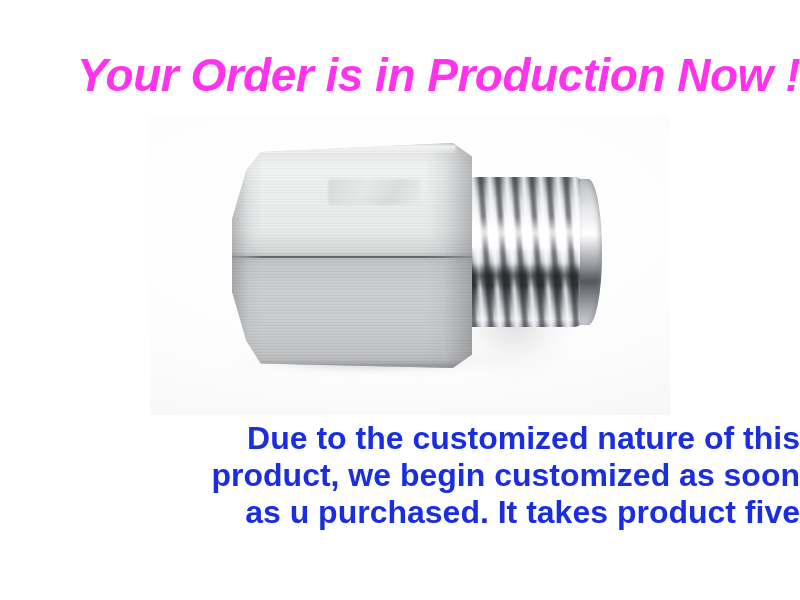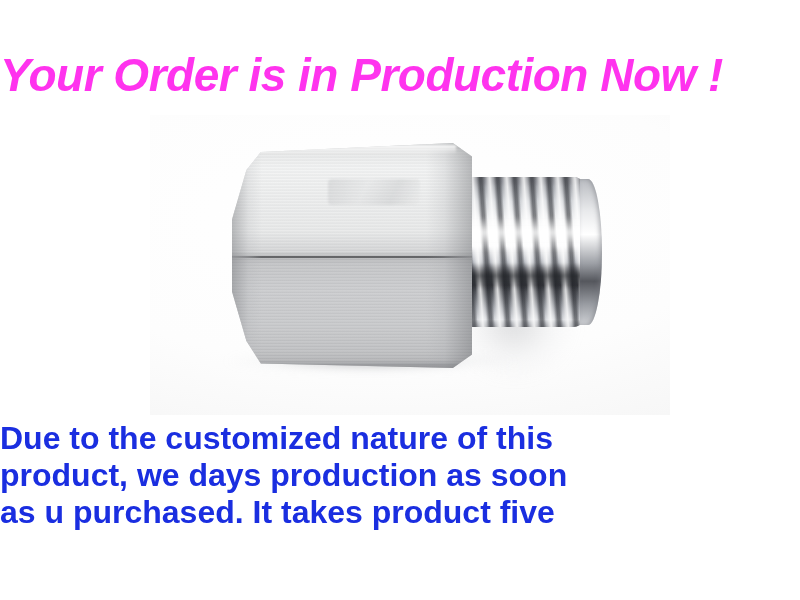--- a/index.html
+++ b/index.html
@@ -18,21 +18,21 @@
     background: #ffffff;
     overflow: hidden;
   }
 
   
   #headline {
     position: absolute;
     left: 0;
     top: 52px;
     width: 800px;
-    text-align: left;
+    text-align: right;
     font-family: "Liberation Sans", sans-serif;
     font-weight: bold;
     font-style: italic;
     font-size: 46px;
     letter-spacing: -0.5px;
     line-height: 1.0;
     color: #ff33ee;
     white-space: nowrap;
     -webkit-font-smoothing: antialiased;
   }
@@ -288,21 +288,21 @@
       rgba(110,112,116,0.55) 0%, rgba(255,255,255,0) 100%);
     filter: blur(1px);
   }
 
   
   #bodycopy {
     position: absolute;
     left: 0;
     top: 420px;
     width: 800px;
-    text-align: left;
+    text-align: right;
     font-family: "Liberation Sans", sans-serif;
     font-weight: bold;
     font-size: 32px;
     line-height: 37px;
     color: #1a2ee0;
     -webkit-font-smoothing: antialiased;
   }
   #bodycopy .ln { display: block; white-space: nowrap; }
 </style>
 </head>
@@ -339,17 +339,17 @@
         <div class="hex-right-shade"></div>
         <div class="hex-top-highlight"></div>
         <div class="hex-bottom-edge"></div>
       </div>
     </div>
 
   </div>
 
   <div id="bodycopy">
     <span class="ln">Due to the customized nature of this</span>
-    <span class="ln">product, we days production as soon</span>
+    <span class="ln">product, we begin customized as soon</span>
     <span class="ln">as u purchased. It takes product five</span>
   </div>
 
 </div>
 
 </body></html>

